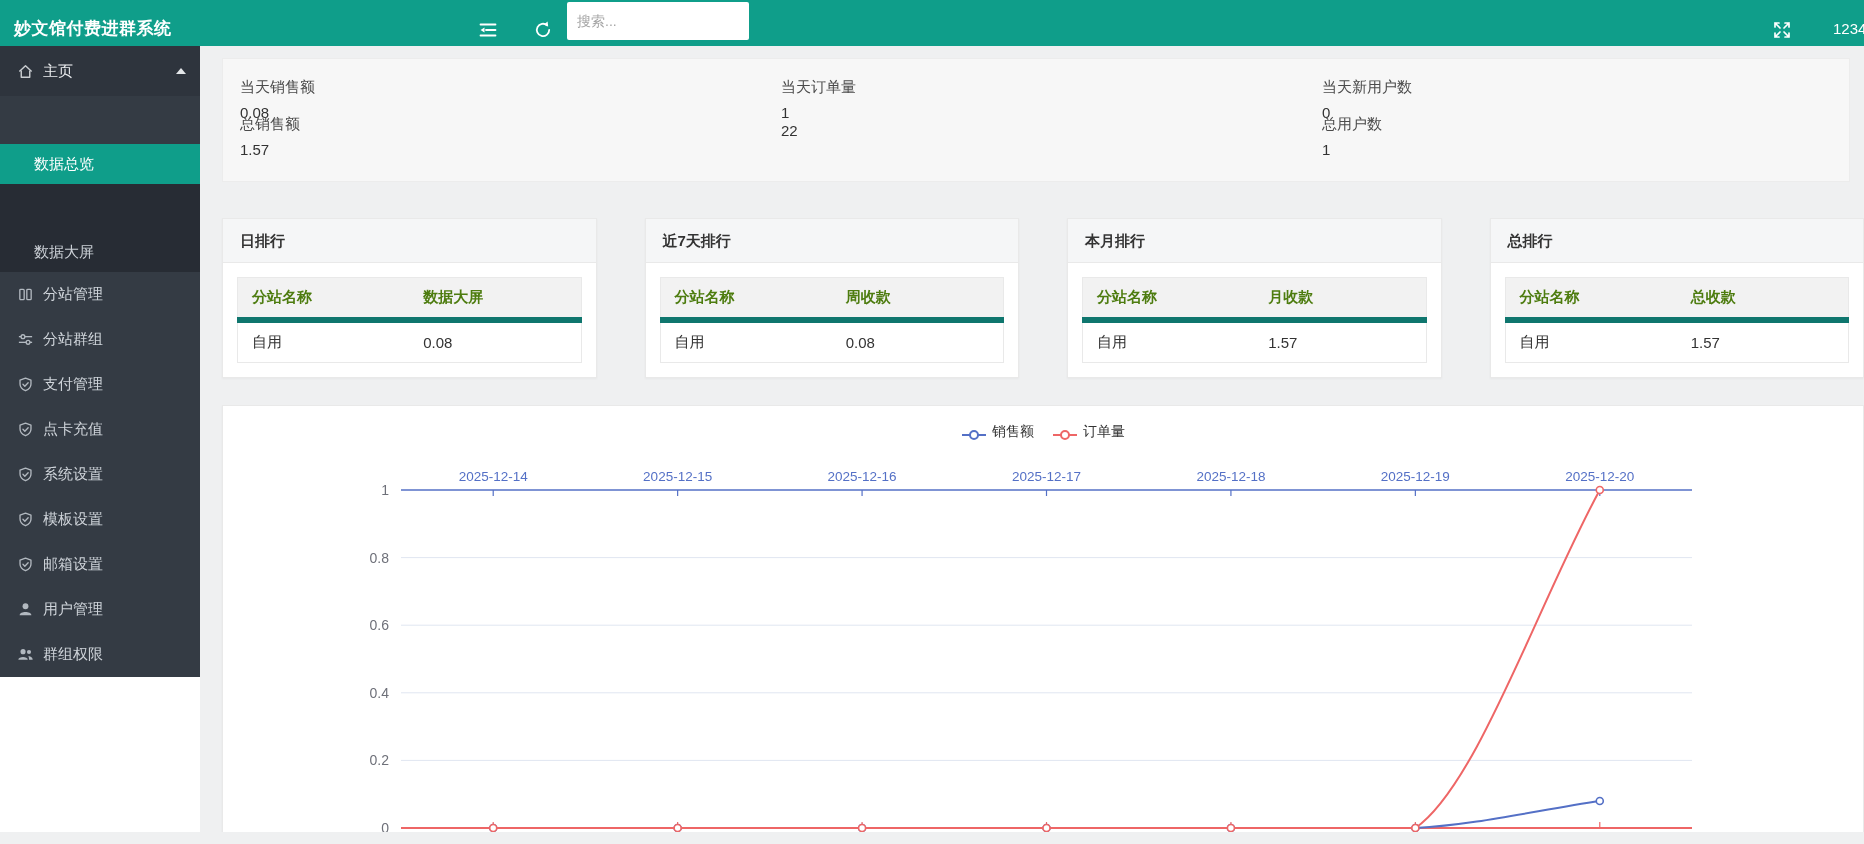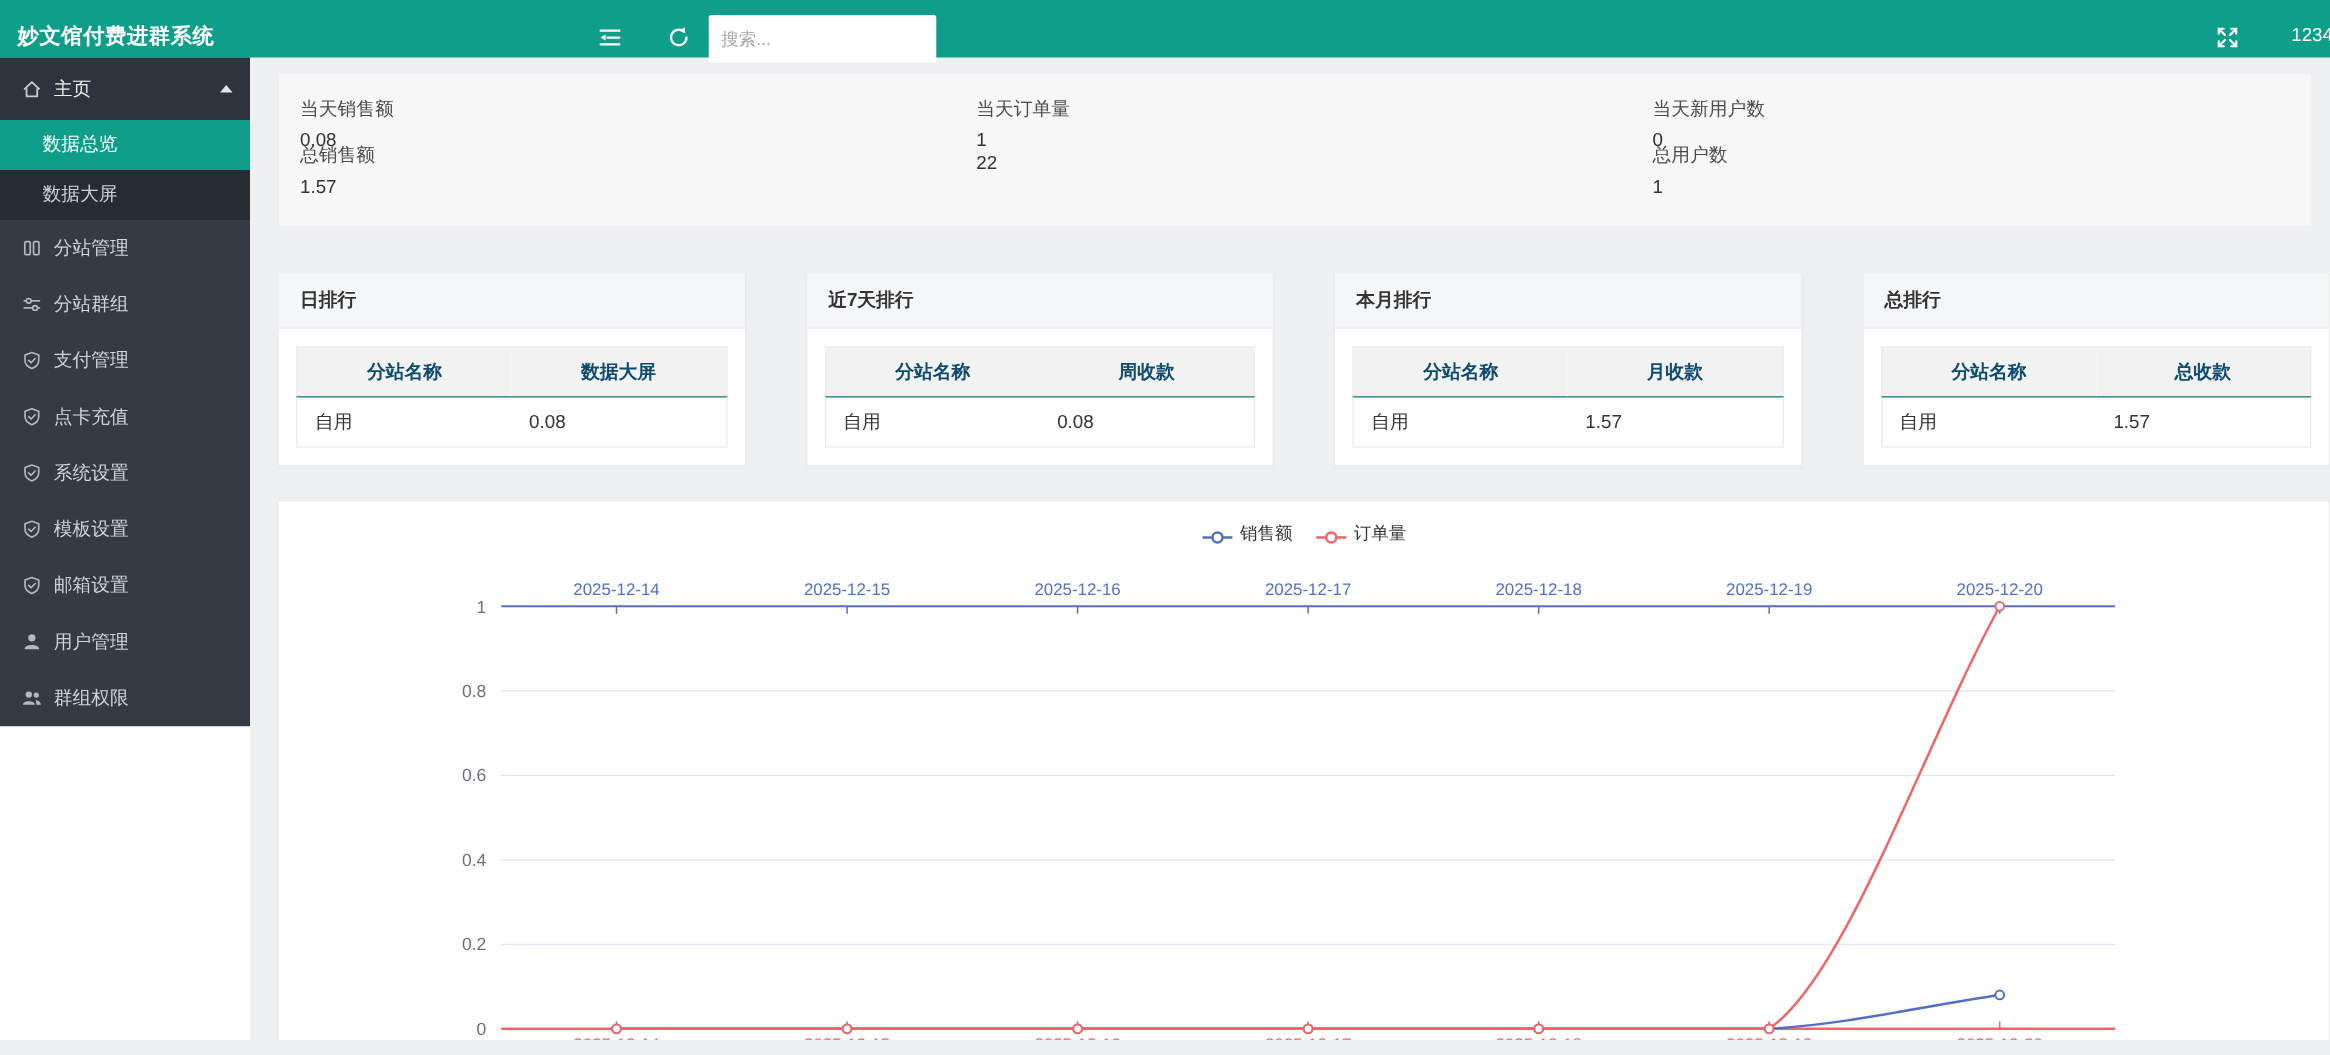--- a/index.html
+++ b/index.html
@@ -8,54 +8,54 @@
     width:1864px; height:844px; overflow:hidden; position:relative;
     font-family:"Liberation Sans","DejaVu Sans",sans-serif; background:#eff0f1;
   }
   
   .header { position:relative; height:46px; background:#0f9e8a; color:#fff; z-index:5; }
   .app-title { position:absolute; left:14px; top:0; line-height:58px; font-size:17px; font-weight:700; letter-spacing:.5px; }
   .hbtn { position:absolute; top:20px; width:20px; height:20px; cursor:pointer; }
   .hbtn svg { display:block; }
   .toggle-btn { left:478px; }
   .refresh-btn { left:533px; }
-  .search-box { position:absolute; left:567px; top:12px; width:182px; height:38px;
+  .search-box { position:absolute; left:567px; top:2px; width:182px; height:38px;
     border:none; border-radius:2px; padding:16px 10px; font-size:14px; color:#333; outline:none; }
   .search-box::placeholder { color:#a5a5a5; }
   .fullscreen-btn { left:1772px; }
   .username { position:absolute; left:1833px; top:0; line-height:58px; font-size:15px; color:#fff; white-space:nowrap; }
   
   .layout { display:flex; height:786px; }
   .sidebar { width:200px; background:#fff; flex:none; }
   .menu { background:#343b44; color:#cfd4da; font-size:15px; }
   .menu-item { height:45px; display:flex; align-items:center; padding:0 14px 0 17px; cursor:pointer; }
   .menu-item .mi-label { margin-left:9px; }
   .menu-item.home { height:50px; background:#2e343d; color:#eceef0; }
   .menu-icon { width:17px; height:17px; flex:none; opacity:.85; }
   .caret-up { margin-left:auto; width:0; height:0; border-left:5px solid transparent;
     border-right:5px solid transparent; border-bottom:6px solid #e3e6e9; }
   .submenu { background:#272c34; }
-  .submenu-item { height:40px; line-height:40px; padding-left:34px; cursor:pointer; color:#ccd1d7; }
+  .submenu-item { height:40px; line-height:40px; padding-left:34px; cursor:pointer; color:#ccd1d7;margin-top:48px; }
   .submenu-item.active { background:#0f9e8a; color:#fff; }
   
   .main { flex:1; padding:12px 0 0 22px; background:#eff0f1; overflow:hidden; }
   .stats-panel { margin-right:14px; height:124px; background:#f7f7f7; border:1px solid #ececec;
     display:grid; grid-template-columns:541px 541px 1fr; grid-auto-rows:37px; 
     padding:19px 0 0 17px; }
   .s-label { font-size:15px; color:#4a4a4a; }
   .s-value { margin-top:7px; font-size:15px; color:#333; }
   
   .cards-row { display:flex; gap:48px; margin-top:36px; }
   .rank-card { flex:1; background:#fff; border:1px solid #e9e9e9; box-shadow:0 1px 2px rgba(0,0,0,.04); }
   .rank-head { height:44px; line-height:43px; padding-left:17px; background:#f5f6f7;
     border-bottom:1px solid #e9e9e9; font-size:15px; font-weight:700; color:#333; }
   .rank-body { padding:14px; }
   .rank-table { width:100%; border-collapse:collapse; border:1px solid #e9e9e9; font-size:15px; }
-  .rank-table th { width:50%; background:#f2f2f2; text-align:center; font-weight:700; color:#0c4a6e;
-    padding:10px 14px; border-bottom:1px solid #0f766e; }
+  .rank-table th { width:50%; background:#f2f2f2; text-align:left; font-weight:700; color:#4d7c0f;
+    padding:10px 14px; border-bottom:6px solid #0f766e; }
   .rank-table td { padding:10px 14px; color:#333; }
   
   .chart-card { position:relative; margin-top:27px; height:560px; background:#fff;
     border:1px solid #e9e9e9; box-shadow:0 1px 2px rgba(0,0,0,.04); }
   .legend { position:absolute; left:0; right:0; top:17px; display:flex; justify-content:center;
     gap:18px; align-items:center; font-size:14px; color:#333; z-index:2; }
   .legend-item { display:flex; align-items:flex-end; gap:5px; cursor:pointer; }
   #chart-svg { position:absolute; left:0; top:0; }
   #chart-svg text { font-family:"Liberation Sans","DejaVu Sans",sans-serif; }
 </style>

